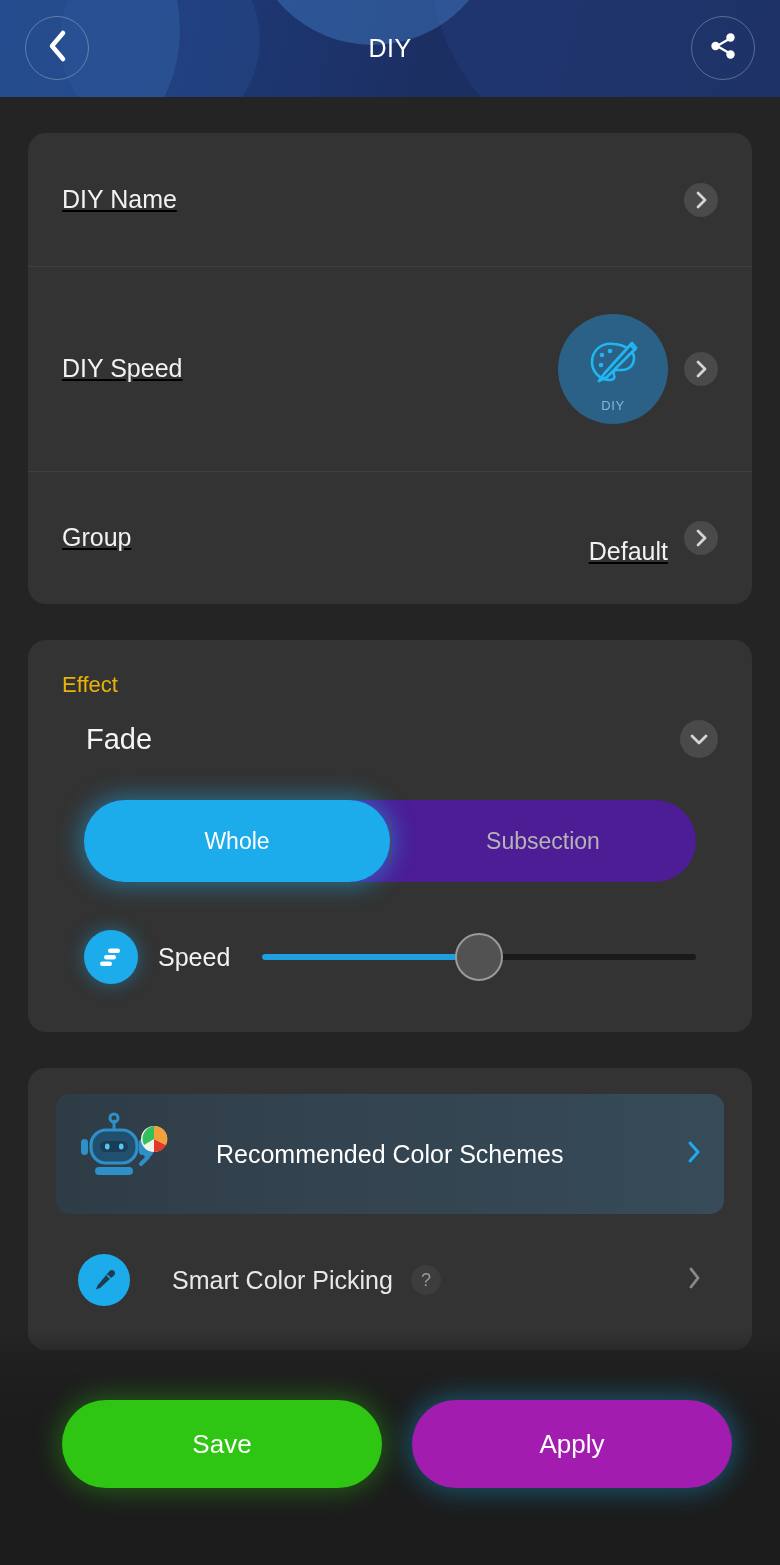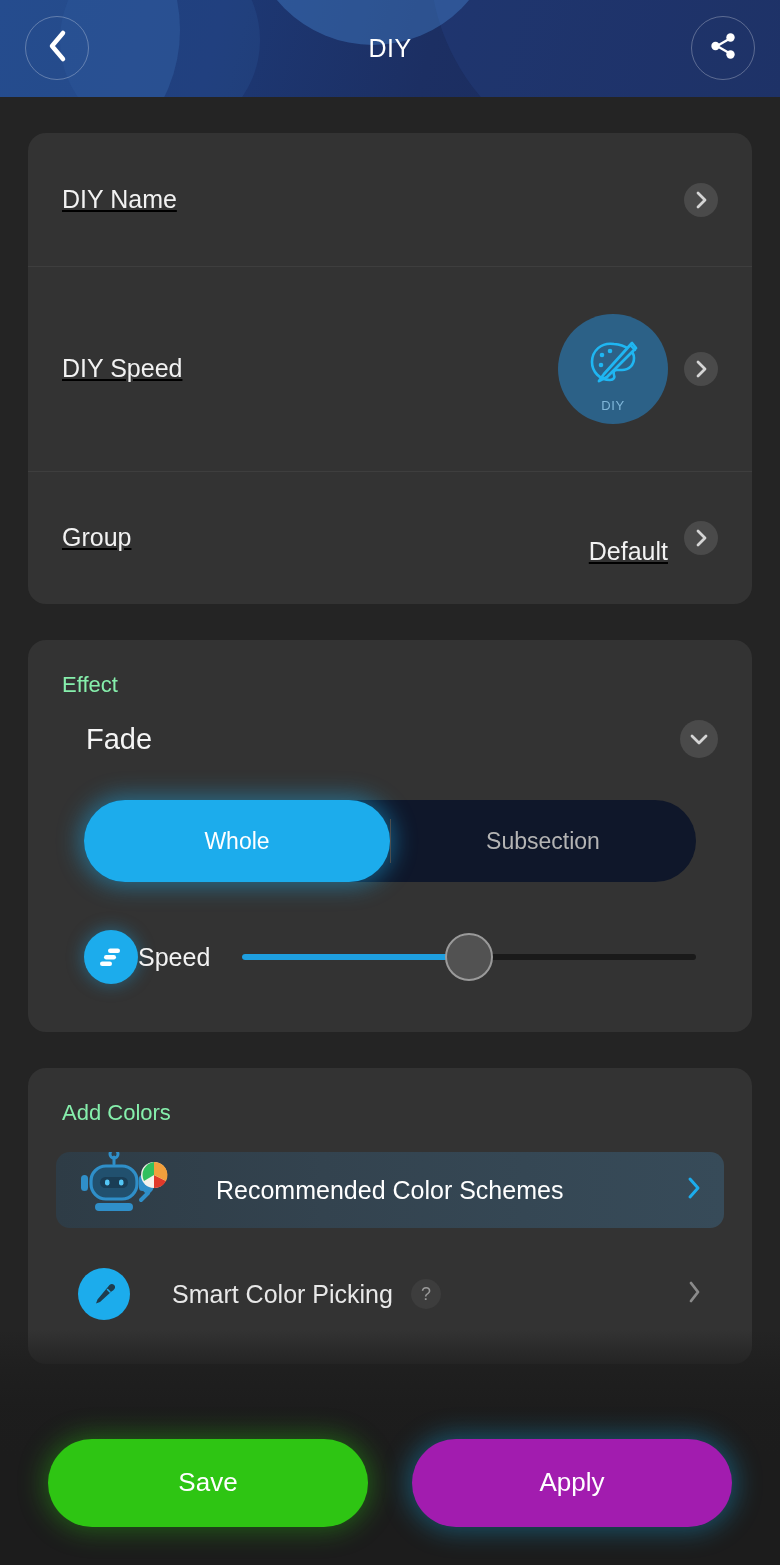--- a/index.html
+++ b/index.html
@@ -149,21 +149,21 @@
     bottom: 11px;
     left: 0; right: 0;
     text-align: center;
     color: #7fb6d9;
     font-size: 13px;
     letter-spacing: 0.6px;
   }
 
   
   .sec-title {
-    color: #86efac;
+    color: #eab308;
     font-size: 22px;
     padding: 32px 44px 0 34px;
   }
   .effect-head {
     display: flex;
     align-items: center;
     padding: 22px 34px 0 34px;
     cursor: pointer;
     margin-left: 24px;
   }
@@ -179,21 +179,21 @@
     display: flex; align-items: center; justify-content: center;
     cursor: pointer;
   }
 
   
   .seg {
     position: relative;
     margin: 42px 56px 0 56px;
     height: 82px;
     border-radius: 41px;
-    background: #0f172a;
+    background: #4c1d95;
     display: flex;
     align-items: center;
   }
   .seg-item {
     flex: 1;
     height: 82px;
     display: flex;
     align-items: center;
     justify-content: center;
     color: #b4b4b4;
@@ -229,20 +229,21 @@
     width: 54px; height: 54px;
     border-radius: 50%;
     background: #1cacec;
     box-shadow: 0 0 16px 2px rgba(28,172,236,0.35);
     display: flex; align-items: center; justify-content: center;
     flex: 0 0 auto;
   }
   .speed-label {
     color: #f2f2f2;
     font-size: 25px;
+    margin-left: 20px;
     flex: 0 0 auto;
   }
   .slider {
     position: relative;
     margin-left: 32px;
     flex: 1 1 auto;
     height: 36px;
     display: flex;
     align-items: center;
     cursor: pointer;
@@ -269,21 +270,21 @@
     border: 2px solid #9a9a9a;
     transform: translateX(-50%);
   }
 
   
   .colors-card { padding-bottom: 30px; }
 
   .reco-row {
     position: relative;
     margin: 26px 28px 0 28px;
-    height: 76px;
+    height: 120px;
     border-radius: 14px;
     background: linear-gradient(90deg, #2e3c46 0%, #33434f 40%, #374b59 100%);
     display: flex;
     align-items: center;
     padding: 0 22px;
     overflow: hidden;
     cursor: pointer;
   }
   .reco-label {
     color: #ffffff;
@@ -336,25 +337,25 @@
     position: absolute;
     left: 0; right: 0;
     bottom: 0;
     height: 235px;
     background: linear-gradient(180deg, rgba(30,30,30,0.0) 0%, rgba(30,30,30,0.80) 16%, rgba(28,28,28,0.94) 34%, #1c1c1c 55%);
     pointer-events: none;
   }
 
   .footer {
     position: absolute;
-    left: 0; right: 0;
+    left: 14px; right: 0;
     bottom: 0;
     height: 165px;
     display: flex;
-    align-items: center;
+    align-items: flex-start;
     justify-content: space-between;
     padding: 0 48px;
   }
   .btn {
     width: 320px;
     height: 88px;
     border-radius: 44px;
     border: none;
     color: #ffffff;
     font-size: 26px;
@@ -484,21 +485,20 @@
         <span class="speed-label">Speed</span>
         <div class="slider">
           <div class="slider-track"></div>
           <div class="slider-fill" id="slider-fill" style="width: 50%;"></div>
           <div class="slider-thumb" id="slider-thumb" style="left: 50%;"></div>
         </div>
       </div>
     </div>
 
     <div class="card colors-card">
-      <div class="sec-title">Add Colors</div>
 
       <div class="reco-row">
         <span>
           <svg width="110" height="80" viewBox="0 0 110 80" fill="none">
             <path d="M36 16 L36 9" stroke="#2f8fc9" stroke-width="3" stroke-linecap="round"></path>
             <circle cx="36" cy="6" r="4" stroke="#2f8fc9" stroke-width="3" fill="none"></circle>
             <rect x="13" y="18" width="46" height="33" rx="15" stroke="#2f8fc9" stroke-width="3.2" fill="#21506e"></rect>
             <rect x="22" y="29" width="28" height="11" rx="5.5" fill="#1a3d55"></rect>
             <rect x="27" y="31.5" width="4.5" height="6" rx="2.2" fill="#53c6f5"></rect>
             <rect x="41" y="31.5" width="4.5" height="6" rx="2.2" fill="#53c6f5"></rect>

